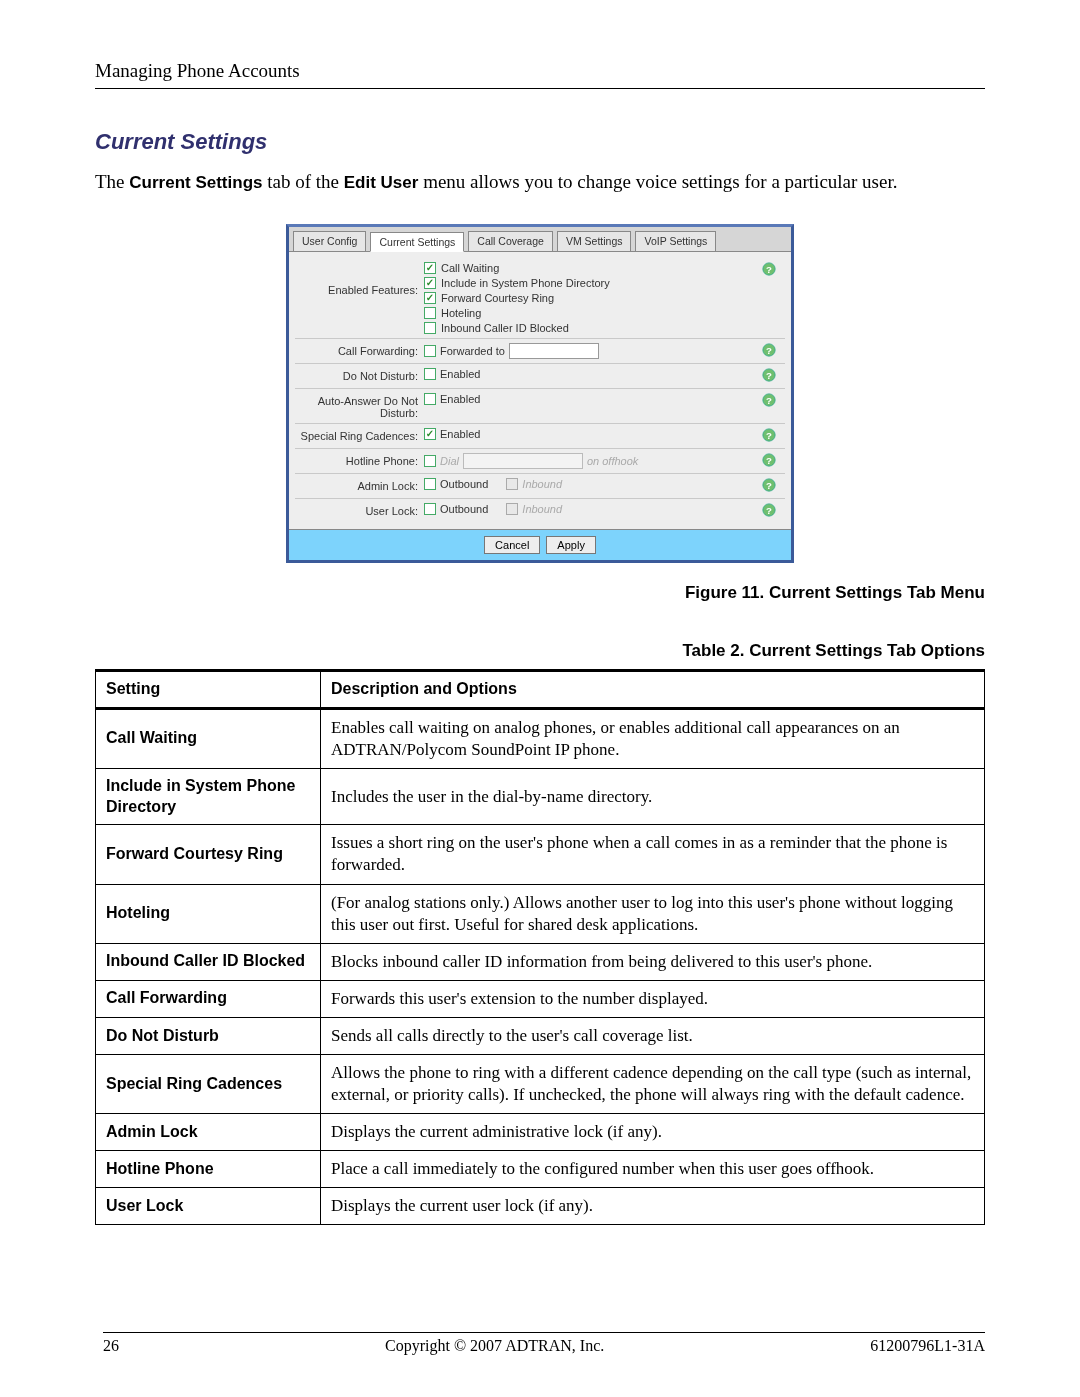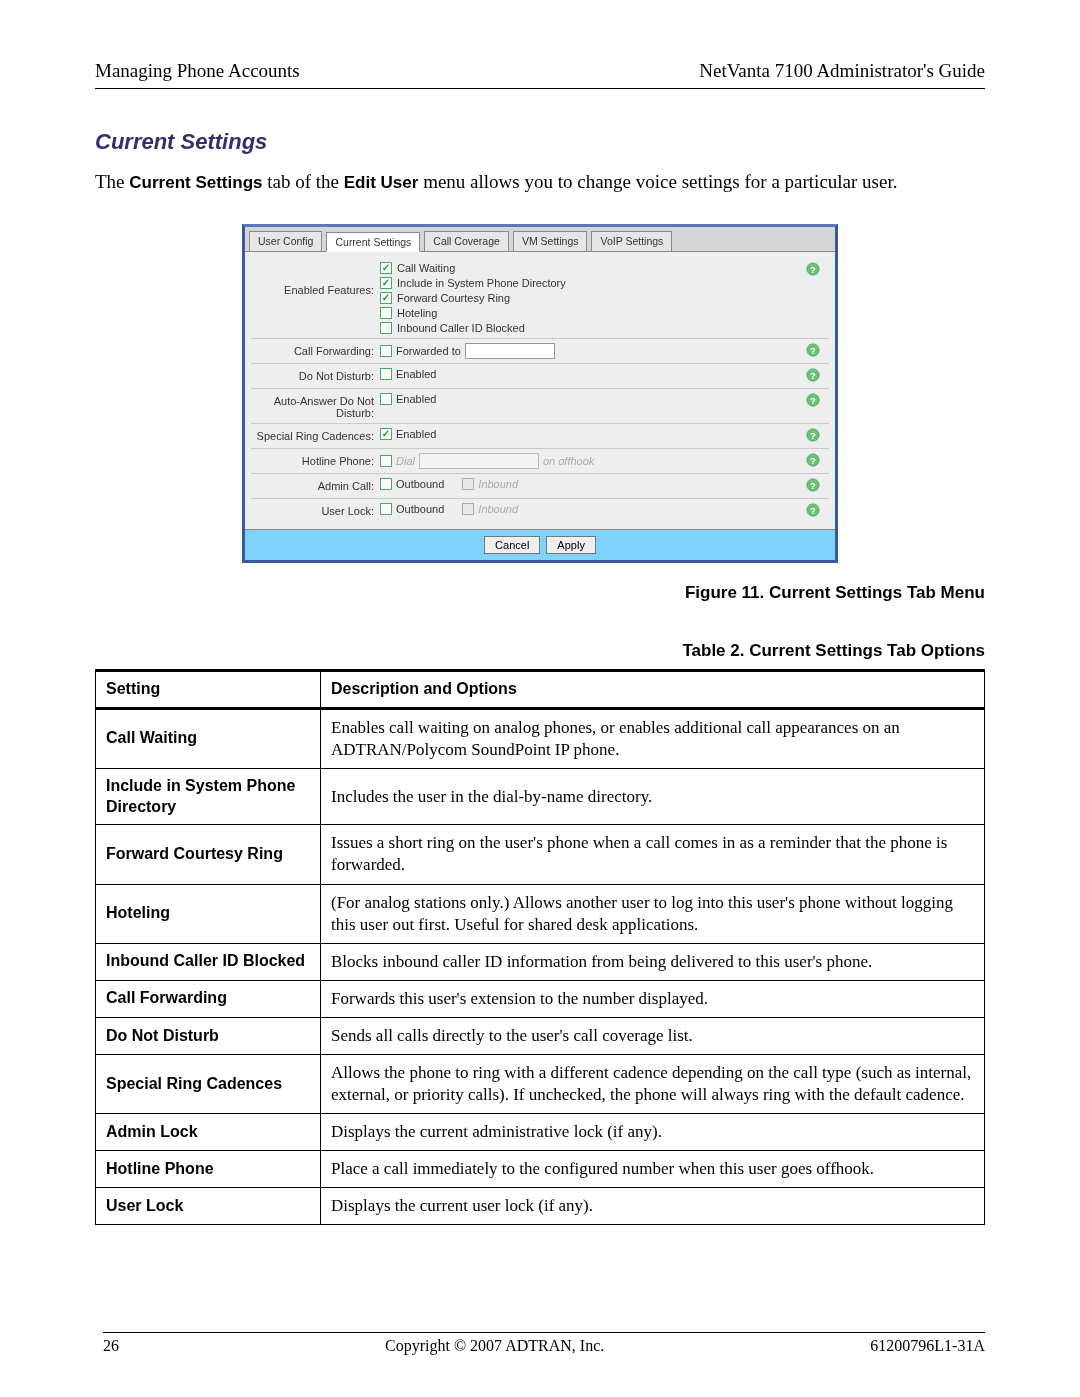--- a/index.html
+++ b/index.html
@@ -12,21 +12,21 @@
     position: relative;
     padding: 60px 95px 40px 95px;
   }
   .hdr { display: flex; justify-content: space-between; font-size: 19px; padding-bottom: 6px; }
   .hdr-rule { border-top: 1px solid #000; margin-bottom: 40px; }
   .sect-title { color: #30306e; font-size: 22px; font-style: italic; font-weight: bold; margin-bottom: 14px; font-family: Arial, Helvetica, sans-serif; }
   .intro { font-size: 19px; line-height: 1.4; margin-bottom: 28px; }
   .intro b { font-family: Arial, Helvetica, sans-serif; font-size: 17px; font-weight: bold; }
   .panel-wrap { display: flex; justify-content: center; margin-bottom: 20px; }
   .panel {
-    width: 596px; border: 3px solid #3b5a99; border-top: 3px solid #5a79b8;
+    width: 508px; border: 3px solid #3b5a99; border-top: 3px solid #5a79b8;
     background: #eeeeee;
     font-family: Verdana, Arial, sans-serif;
     font-size: 11px;
     color: #333;
   }
   .tabs { display: flex; gap: 4px; padding: 4px 4px 0 4px; background: #d6d6d6; border-bottom: 1px solid #888; }
   .tab { background: #e6e6e6; border: 1px solid #888; border-bottom: none; padding: 3px 8px; cursor: pointer; font-size: 10.5px; }
   .tab.active { background: #fff; font-weight: normal; position: relative; top: 1px; border-bottom: 1px solid #fff; }
   .p-body { padding: 6px 6px; }
   .row { display: flex; align-items: flex-start; border-bottom: 1px solid #c9c9c9; padding: 4px 4px; min-height: 22px; }
@@ -52,21 +52,20 @@
   table.opts td.s { font-family: Arial, Helvetica, sans-serif; font-size: 16px; font-weight: bold; width: 225px; }
   .ftr { position: absolute; bottom: 42px; left: 103px; right: 95px; }
   .ftr-rule { border-top: 1px solid #000; margin-bottom: 4px; }
   .ftr-row { display: flex; justify-content: space-between; font-size: 16px; }
 </style>
 </head>
 <body>
 
 <div class="hdr">
   <span>Managing Phone Accounts</span>
-  <span>NetVanta 7100 Administrator's Guide</span>
 </div>
 <div class="hdr-rule"></div>
 
 <h2 class="sect-title">Current Settings</h2>
 
 <p class="intro">
   <span>The </span><b>Current Settings</b><span> tab of the </span><b>Edit User</b><span> menu allows you to change voice settings for a particular user.</span>
 </p>
 
 <div class="panel-wrap">
@@ -169,21 +168,21 @@
           <input class="txt-input" style="width: 120px; border-color: rgb(187, 187, 187); background: rgb(243, 243, 243);" disabled="">
           <span class="ghost">on offhook</span>
         </div>
         <div class="help"><svg viewBox="0 0 16 16">
               <circle cx="8" cy="8" r="7" fill="#6fbf6f" stroke="#3a8"></circle>
               <text x="8" y="12" font-size="11" font-family="Arial" font-weight="bold" text-anchor="middle" fill="#fff">?</text>
             </svg></div>
       </div>
 
       <div class="row">
-        <div class="row-label">Admin Call:</div>
+        <div class="row-label">Admin Lock:</div>
         <div class="row-body">
           <span class="cb"></span>
           <span>Outbound</span>
           <span style="width:10px"></span>
           <span class="cb disabled"></span>
           <span class="ghost">Inbound</span>
         </div>
         <div class="help"><svg viewBox="0 0 16 16">
               <circle cx="8" cy="8" r="7" fill="#6fbf6f" stroke="#3a8"></circle>
               <text x="8" y="12" font-size="11" font-family="Arial" font-weight="bold" text-anchor="middle" fill="#fff">?</text>

